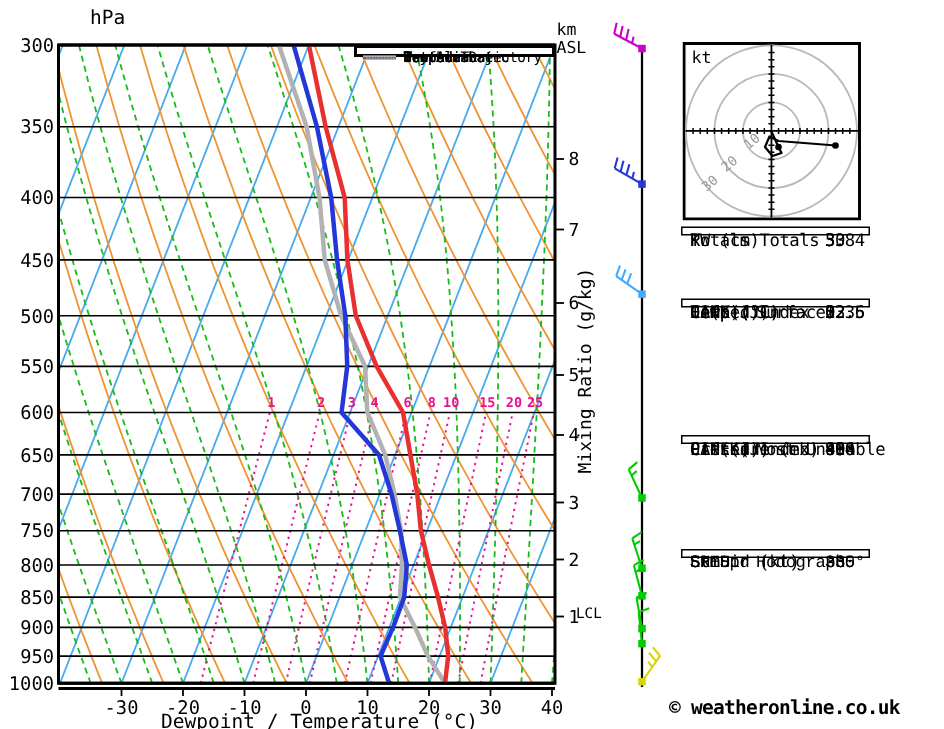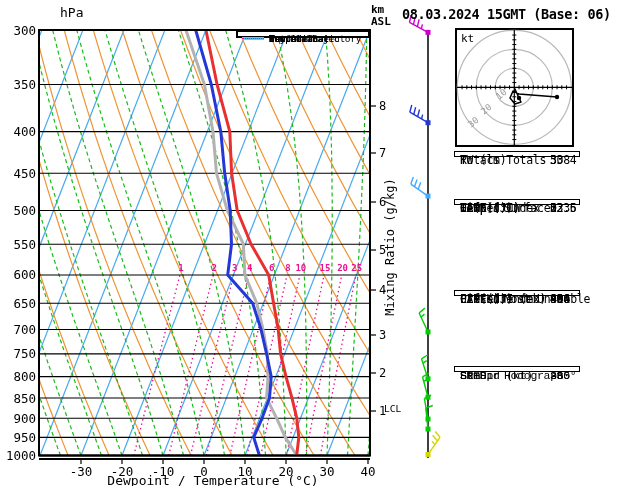--- a/index.html
+++ b/index.html
@@ -4,21 +4,21 @@
 <style>
   html,body{margin:0;padding:0;background:#fff;}
   .app{position:relative;width:629px;height:486px;background:#fff;overflow:hidden;
        font-family:"DejaVu Sans Mono",monospace;color:#000;}
   .app div{position:absolute;}
   svg{position:absolute;}
   svg text{font-family:"DejaVu Sans Mono",monospace;}
   .hpa{left:16px;top:5px;font-size:13px;margin-left:44px;}
   .station{left:56px;top:7px;font-size:13.5px;font-weight:bold;letter-spacing:-0.2px;}
   .datetitle{left:402px;top:6px;font-size:13.5px;font-weight:bold;letter-spacing:-0.4px;}
-  .kmunit{left:371px;top:4px;font-size:11px;line-height:12px;font-weight:bold;}
+  .kmunit{left:371px;top:14px;font-size:11px;line-height:12px;}
   #sounding{left:0;top:0;}
   #hodograph{left:455px;top:28px;}
   .legend{left:236px;top:30px;width:134px;background:#fff;border:2px solid #000;
           padding:2px 0 2px 4px;box-sizing:border-box;}
   .legrow{position:relative;display:flex;align-items:center;height:8.6px;white-space:nowrap;}
   .swatch{display:inline-block;width:22px;margin-right:5px;flex:0 0 22px;}
   .leglabel{font-size:9.5px;letter-spacing:-0.3px;}
   .tbox{left:454px;width:126px;background:#fff;border:1.5px solid #000;
         box-sizing:border-box;padding:2px 0 2px 5px;font-size:11.5px;letter-spacing:-0.3px;}
   #box-stats{top:151px;} #box-surface{top:199px;} #box-mu{top:290px;} #box-hodo{top:366px;font-family:Liberation Mono, monospace;}
@@ -244,21 +244,20 @@
       <g>
         <rect x="425.5" y="451.93816655696565" width="5" height="5" fill="#d6d600"></rect>
         <line x1="428" y1="454.43816655696565" x2="440.04510516337194" y2="437.23597362689685" stroke="#d6d600" stroke-width="1.4"></line>
         <line x1="440.04510516337194" y1="437.23597362689685" x2="435.22418050425574" y2="431.4906550603485" stroke="#d6d600" stroke-width="1.4"></line>
         <line x1="437.46401119979225" y1="440.9221578261973" x2="432.64308654067605" y2="435.17683925964894" stroke="#d6d600" stroke-width="1.4"></line>
         <line x1="434.88291723621256" y1="444.60834202549773" x2="431.99036244074284" y2="441.1611508855687" stroke="#d6d600" stroke-width="1.4"></line>
       </g>
     </svg>
 
   <div class="hpa">hPa</div>
-  <div class="datetitle">08.03.2024 15GMT (Base: 06)</div>
   <div class="kmunit">
     <span>km</span><br>
     <span>ASL</span>
   </div>
 
   <div id="legend" class="legend">
       <div class="legrow">
         <span class="swatch" style="border-top: 3px solid rgb(232, 48, 48);"></span>
         <span class="leglabel">Temperature</span>
       </div>
@@ -371,13 +370,14 @@
       <div class="trow"><span>CIN (J)</span><span class="tv">96</span></div>
     </div>
   <div id="box-hodo" class="tbox">
       <div class="trow ttitle">Hodograph</div>
       <div class="trow"><span>EH</span><span class="tv">-30</span></div>
       <div class="trow"><span>SREH</span><span class="tv">-6</span></div>
       <div class="trow"><span>StmDir</span><span class="tv">335°</span></div>
       <div class="trow"><span>StmSpd (kt)</span><span class="tv">3</span></div>
     </div>
 
+  <div class="copyright">© weatheronline.co.uk</div>
 </div>
 
 </body></html>

